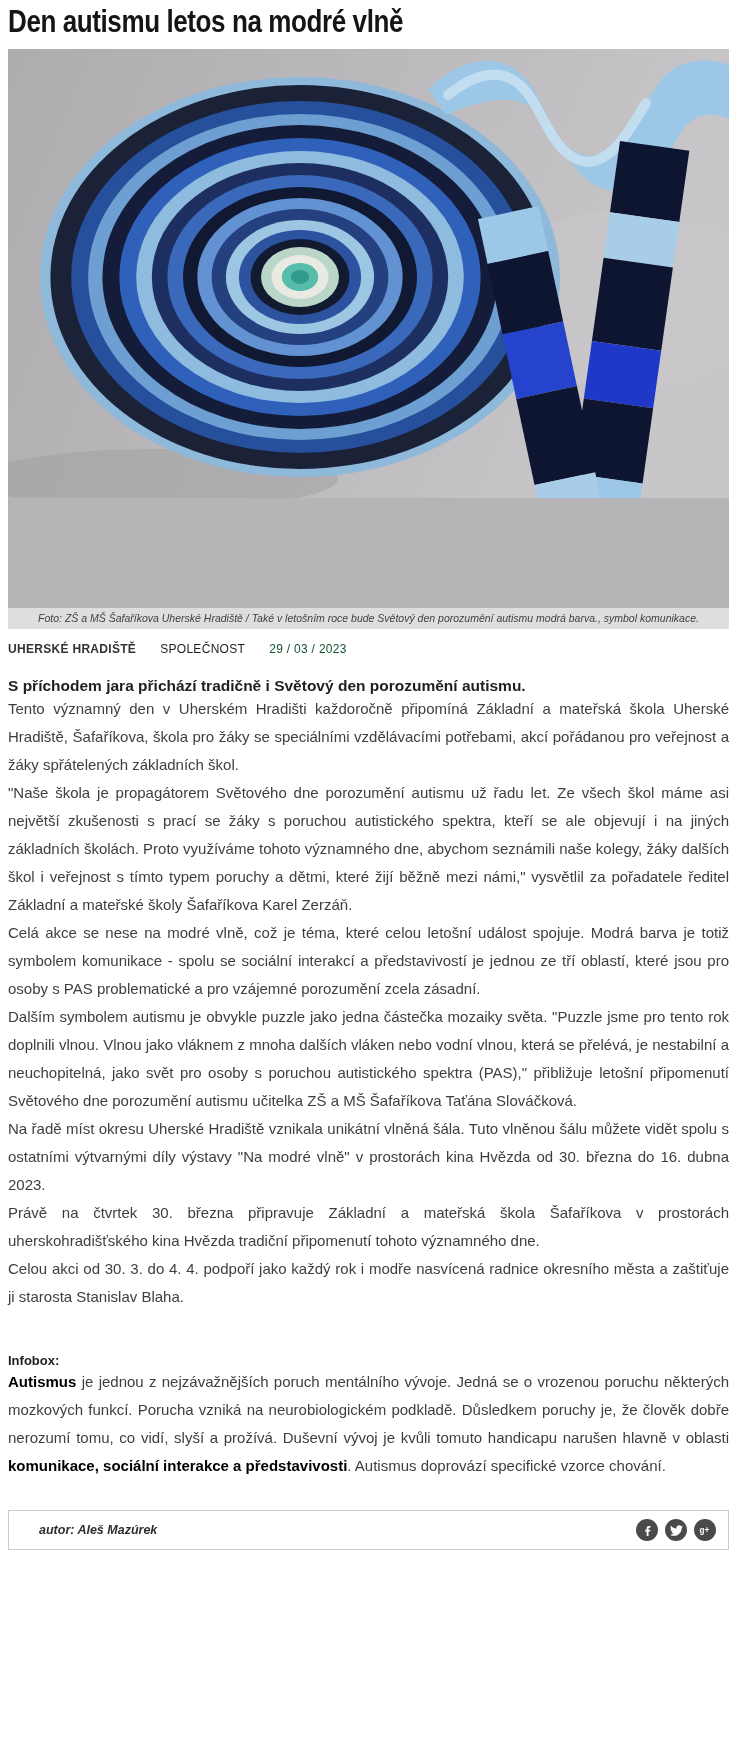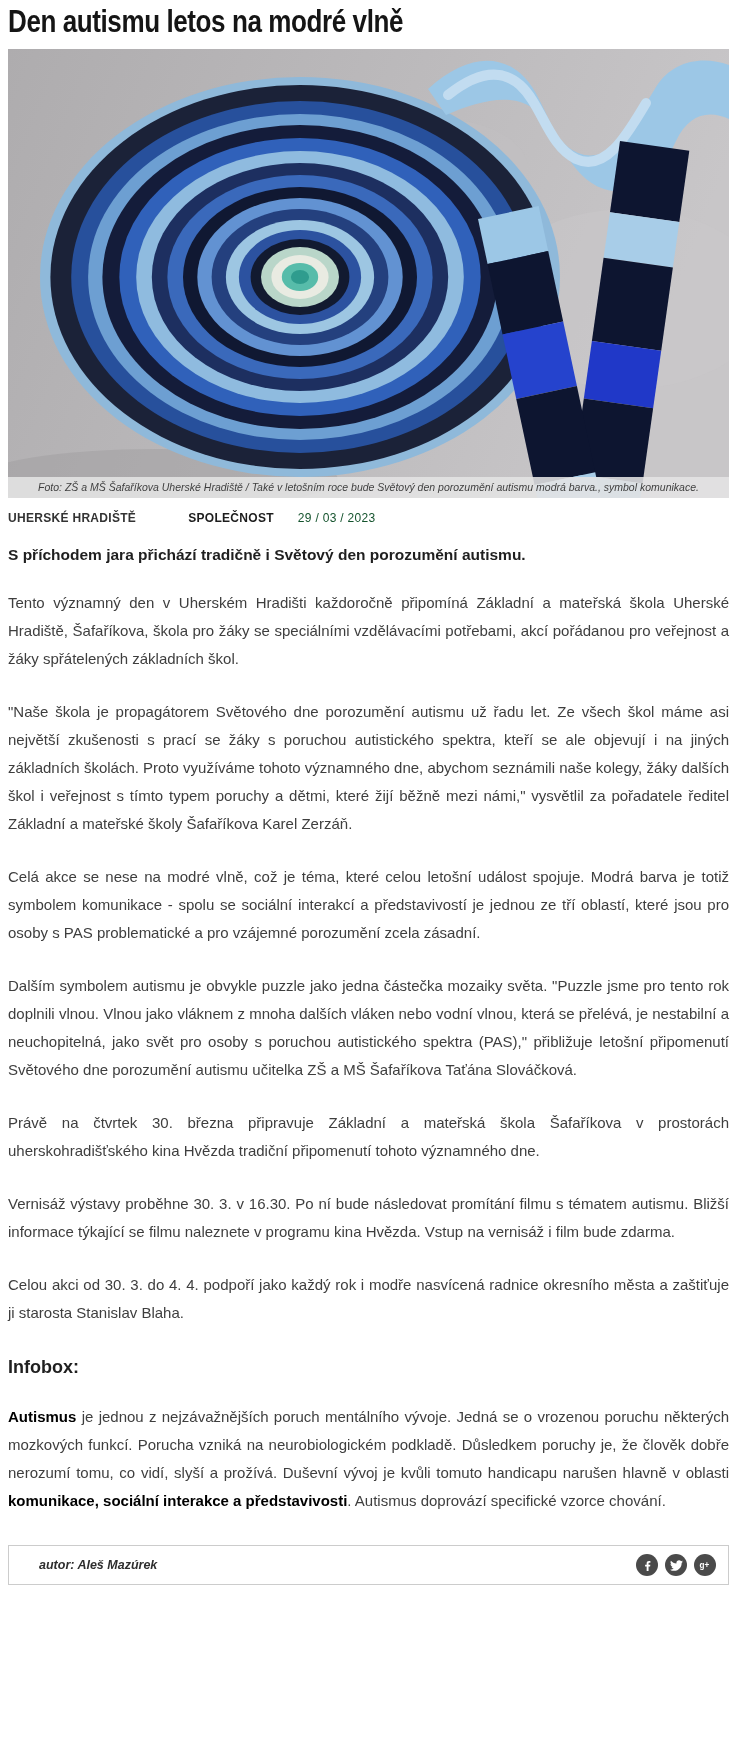--- a/index.html
+++ b/index.html
@@ -19,21 +19,21 @@
     font-weight: 700;
     color: #151515;
     letter-spacing: -0.5px;
     transform: scaleX(0.84);
     transform-origin: 0 50%;
     white-space: nowrap;
   }
   .photo-wrap {
     position: relative;
     width: 721px;
-    height: 449px;
+    height: 580px;
     margin-top: 9px;
     overflow: hidden;
     background: #b5b4b6;
   }
   .photo-wrap svg { display: block; }
   .photo-caption {
     position: absolute;
     left: 0; right: 0; bottom: 0;
     height: 21px;
     line-height: 21px;
@@ -47,38 +47,37 @@
   }
   .meta-line {
     margin-top: 13px;
     font-size: 12px;
     letter-spacing: 0.3px;
     color: #2a2a2a;
     display: flex;
     align-items: center;
   }
   .meta-line .m-loc { font-weight: 700; color: #333333; margin-right: 24px; text-decoration: none; }
-  .meta-line .m-cat { font-weight: 700; color: #1d1d1d; margin-right: 24px; text-decoration: none; margin-left: 28px; }
+  .meta-line .m-cat { font-weight: 400; color: #1d1d1d; margin-right: 24px; text-decoration: none; }
   .meta-line .m-date { font-weight: 400; color: #14532d; }
   .lead {
     margin-top: 21px;
     font-size: 15.5px;
     font-weight: 700;
     color: #1f1f1f;
   }
   .article p.body-p {
-    margin-top: 25px;
     font-size: 15px;
     line-height: 28px;
     text-align: justify;
     color: #3e3e3e;
   }
   .infobox-heading {
-    margin-top: 30px;
-    font-size: 18px;
+    margin-top: 42px;
+    font-size: 13px;
     font-weight: 700;
     color: #1f1f1f;
   }
   .infobox-p b { color: #000000; }
   .author-bar {
     margin-top: 30px;
     width: 721px;
     height: 40px;
     border: 1px solid #cccccc;
     display: flex;
@@ -174,22 +173,22 @@
   <span class="m-date">29 / 03 / 2023</span>
 </div>
 
 <div class="article">
   <p class="lead">S příchodem jara přichází tradičně i Světový den porozumění autismu.</p>
 
   <p class="body-p">Tento významný den v Uherském Hradišti každoročně připomíná Základní a mateřská škola Uherské Hradiště, Šafaříkova, škola pro žáky se speciálními vzdělávacími potřebami, akcí pořádanou pro veřejnost a žáky spřátelených základních škol.</p>
   <p class="body-p">"Naše škola je propagátorem Světového dne porozumění autismu už řadu let. Ze všech škol máme asi největší zkušenosti s prací se žáky s poruchou autistického spektra, kteří se ale objevují i na jiných základních školách. Proto využíváme tohoto významného dne, abychom seznámili naše kolegy, žáky dalších škol i veřejnost s tímto typem poruchy a dětmi, které žijí běžně mezi námi," vysvětlil za pořadatele ředitel Základní a mateřské školy Šafaříkova Karel Zerzáň.</p>
   <p class="body-p">Celá akce se nese na modré vlně, což je téma, které celou letošní událost spojuje. Modrá barva je totiž symbolem komunikace - spolu se sociální interakcí a představivostí je jednou ze tří oblastí, které jsou pro osoby s PAS problematické a pro vzájemné porozumění zcela zásadní.</p>
   <p class="body-p">Dalším symbolem autismu je obvykle puzzle jako jedna částečka mozaiky světa. "Puzzle jsme pro tento rok doplnili vlnou. Vlnou jako vláknem z mnoha dalších vláken nebo vodní vlnou, která se přelévá, je nestabilní a neuchopitelná, jako svět pro osoby s poruchou autistického spektra (PAS)," přibližuje letošní připomenutí Světového dne porozumění autismu učitelka ZŠ a MŠ Šafaříkova Taťána Slováčková.</p>
+  <p class="body-p">Na řadě míst okresu Uherské Hradiště vznikala unikátní vlněná šála. Tuto vlněnou šálu můžete vidět spolu s ostatními výtvarnými díly výstavy "Na modré vlně" v prostorách kina Hvězda od 30. března do 16. dubna 2023.</p>
   <p class="body-p">Právě na čtvrtek 30. března připravuje Základní a mateřská škola Šafaříkova v prostorách uherskohradišťského kina Hvězda tradiční připomenutí tohoto významného dne.</p>
-  <p class="body-p">Vernisáž výstavy proběhne 30. 3. v 16.30. Po ní bude následovat promítání filmu s tématem autismu. Bližší informace týkající se filmu naleznete v programu kina Hvězda. Vstup na vernisáž i film bude zdarma.</p>
   <p class="body-p">Celou akci od 30. 3. do 4. 4. podpoří jako každý rok i modře nasvícená radnice okresního města a zaštiťuje ji starosta Stanislav Blaha.</p>
 
   <p class="infobox-heading">Infobox:</p>
 
   <p class="body-p infobox-p">
     <b>Autismus</b><span> je jednou z nejzávažnějších poruch mentálního vývoje. Jedná se o vrozenou poruchu některých mozkových funkcí. Porucha vzniká na neurobiologickém podkladě. Důsledkem poruchy je, že člověk dobře nerozumí tomu, co vidí, slyší a prožívá. Duševní vývoj je kvůli tomuto handicapu narušen hlavně v oblasti </span><b>komunikace, sociální interakce a představivosti</b><span>. Autismus doprovází specifické vzorce chování.</span>
   </p>
 </div>
 
 <div class="author-bar">

